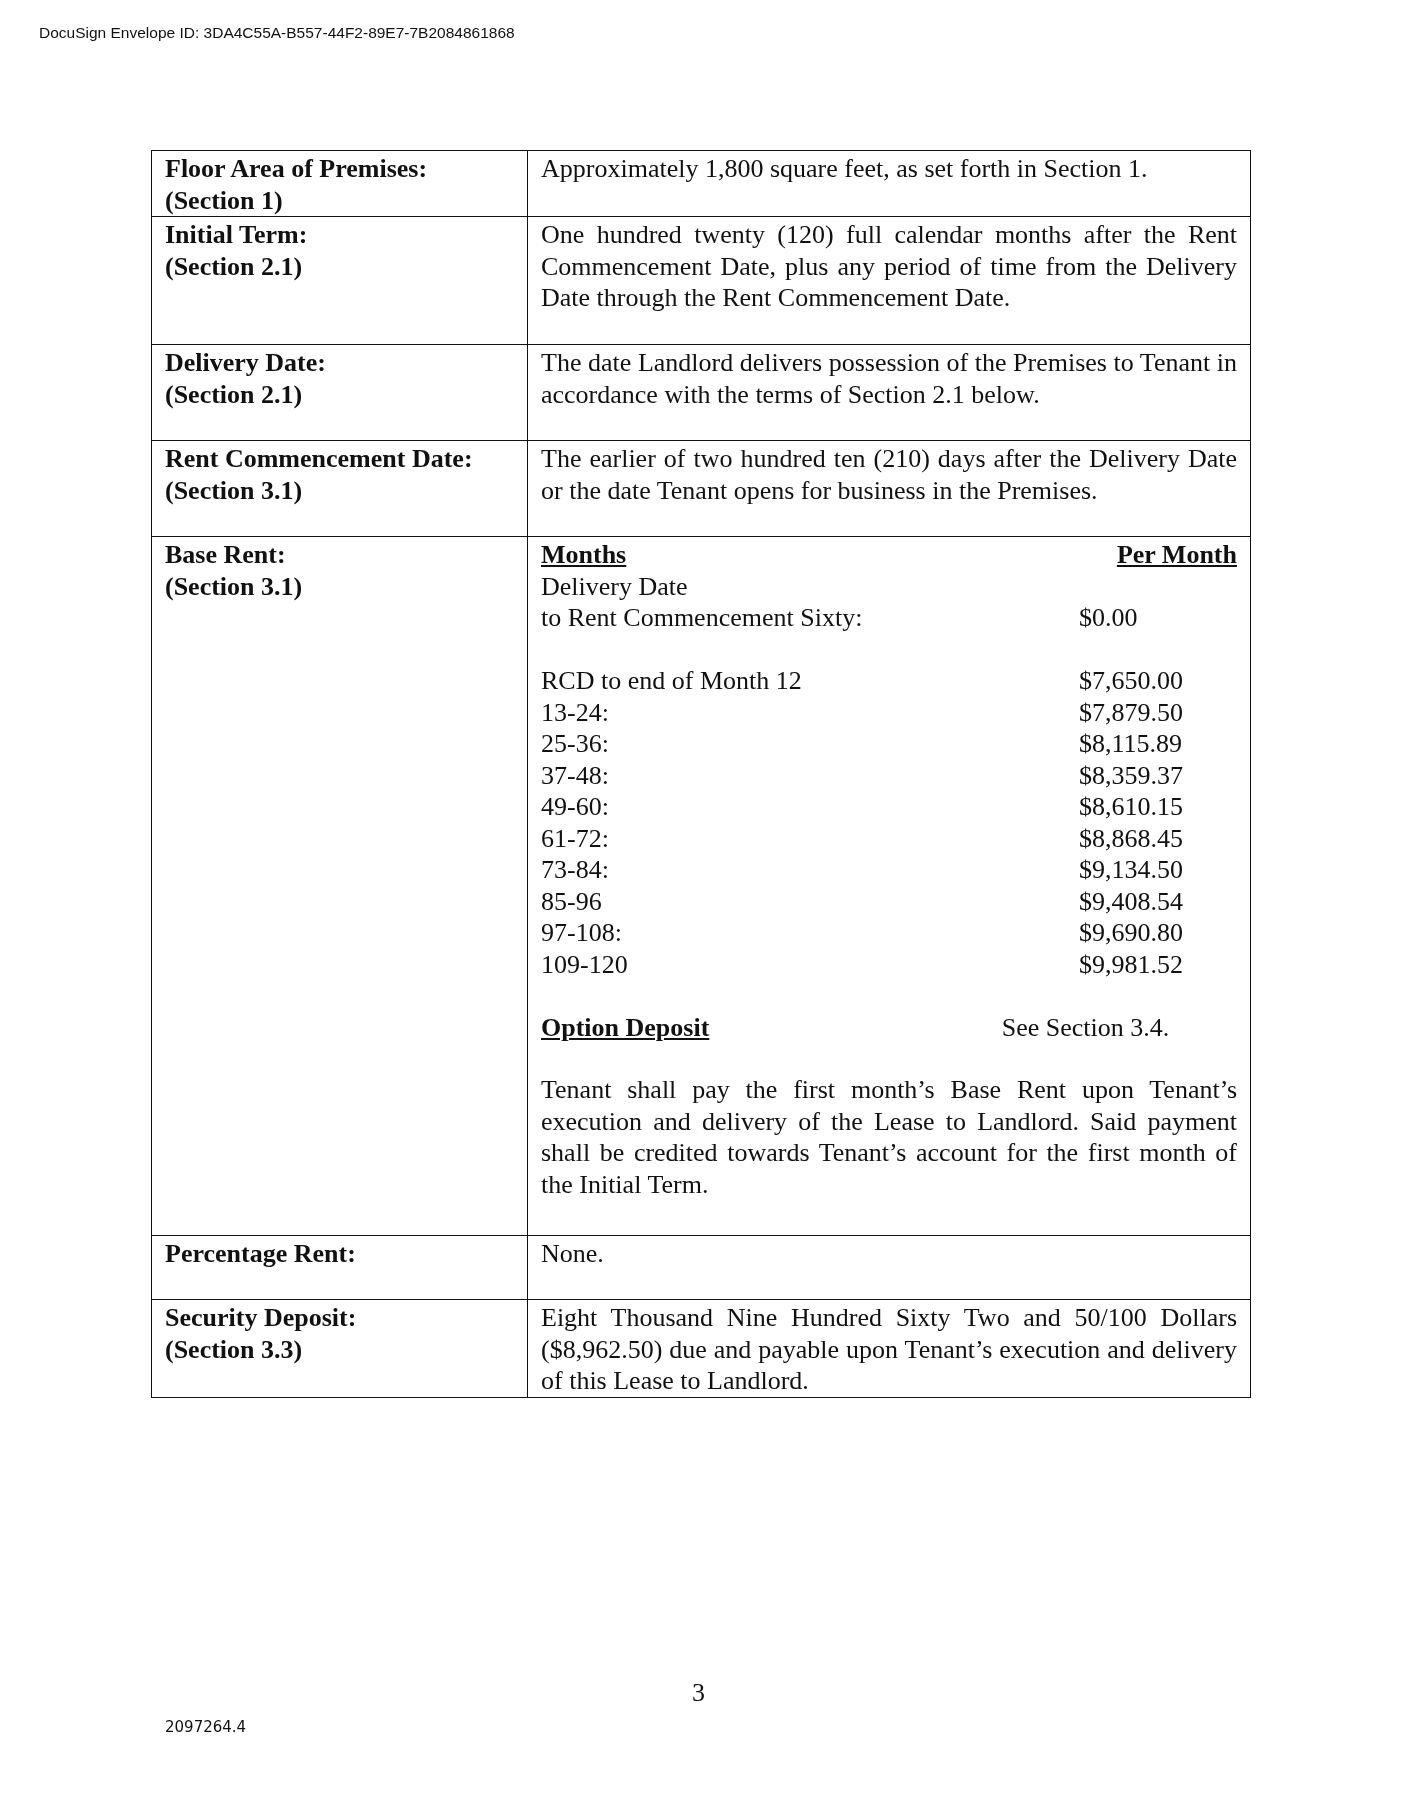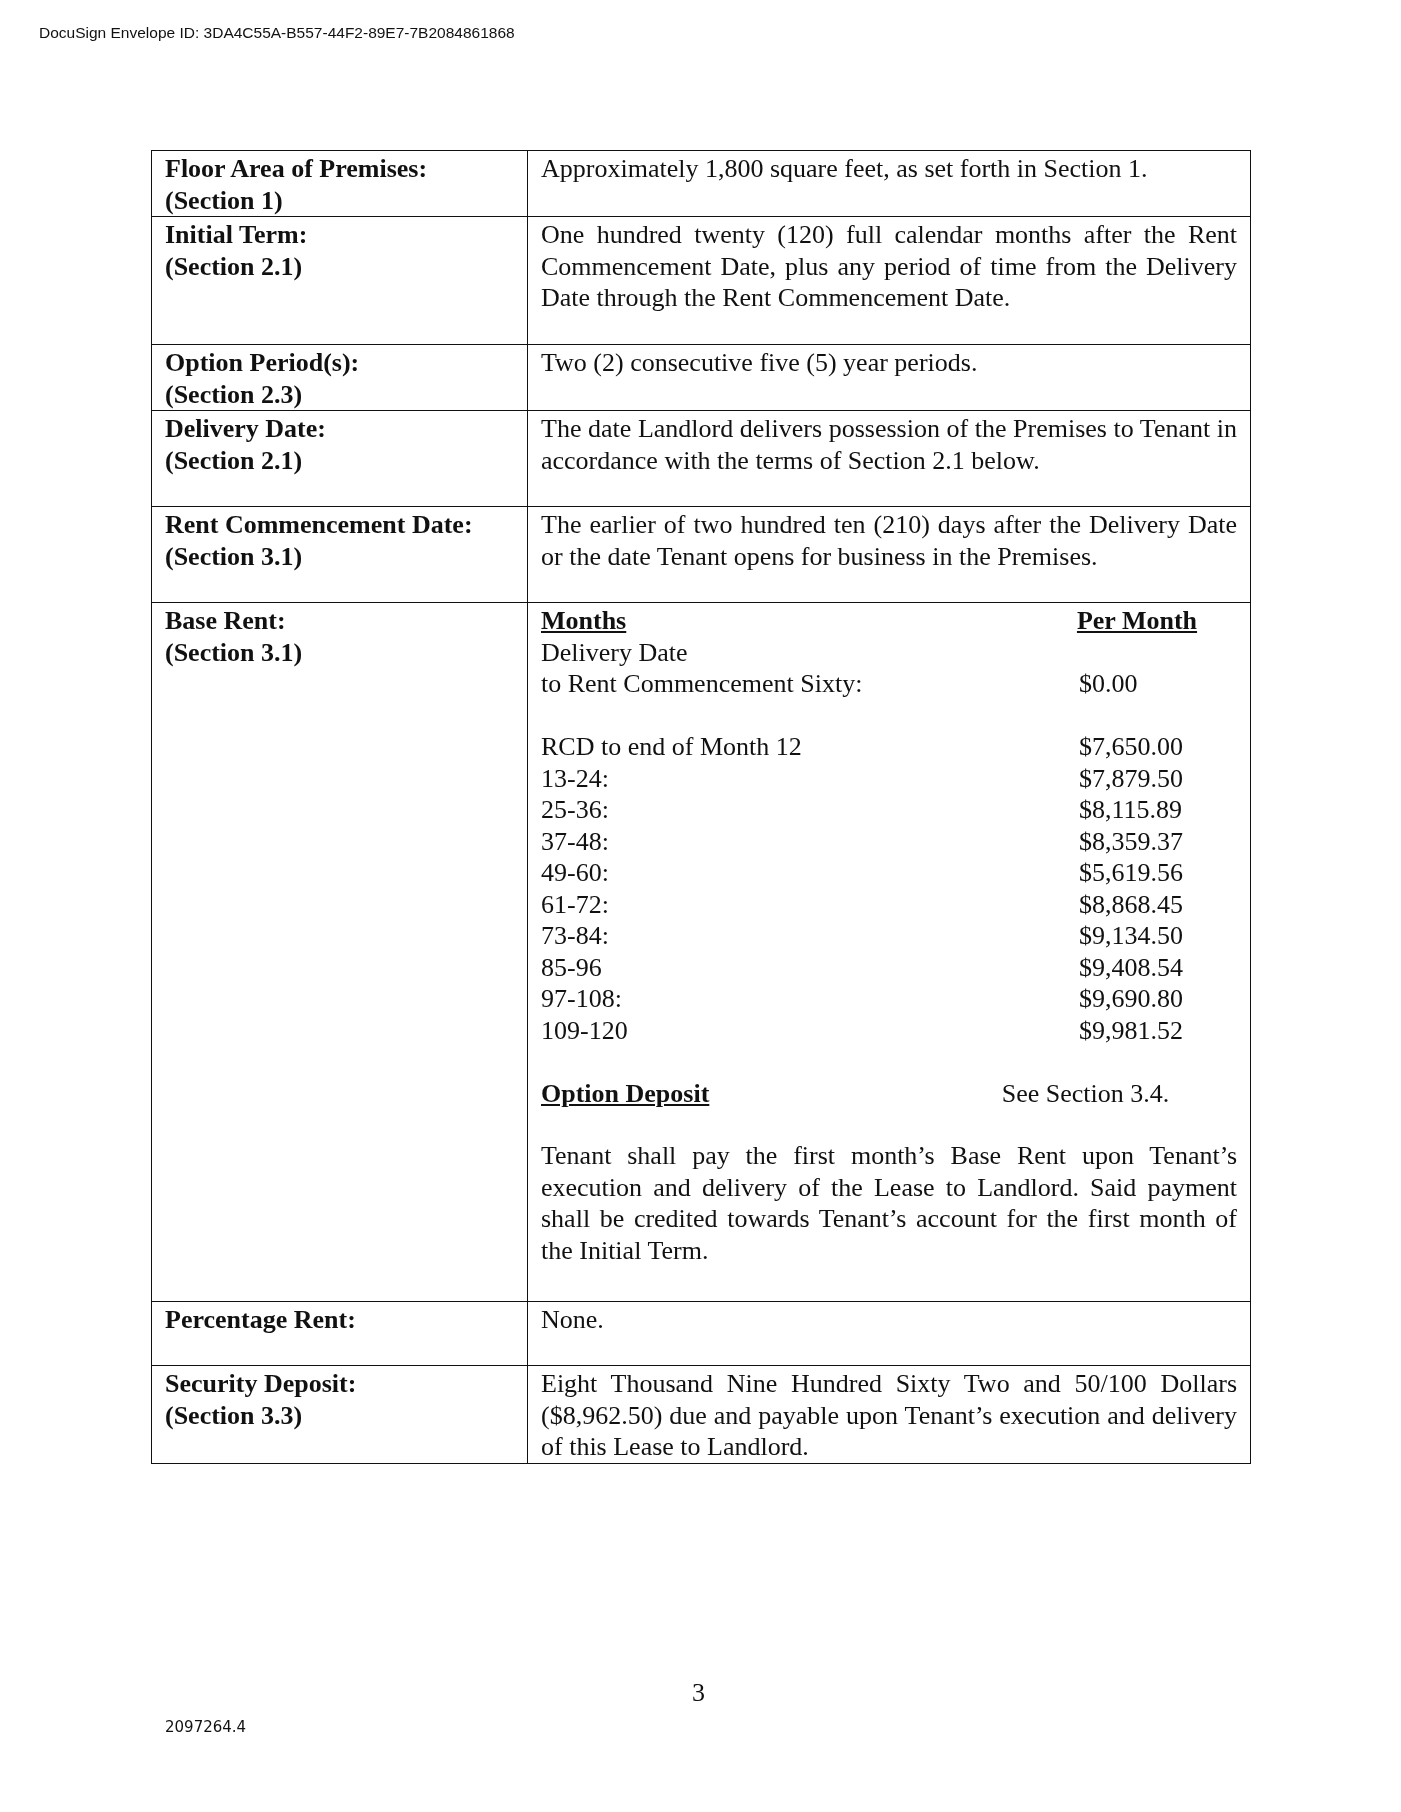--- a/index.html
+++ b/index.html
@@ -27,21 +27,21 @@
   }
   .lease-table td.label { width: 349px; font-weight: bold; }
   .lease-table td.value { text-align: justify; }
   .lbl-line { display: block; }
   .rent-head, .rent-row, .opt-row {
     display: flex; justify-content: space-between;
   }
   .rent-head .h, .opt-row .h { font-weight: bold; text-decoration: underline; }
   .col-left { width: 470px; }
   .col-right { width: 200px; text-align: left; }
-  .col-right.head { text-align: center; padding-left: 0; }
+  .col-right.head { text-align: right; padding-left: 0; }
   .rent-row .col-right { padding-left: 42px; width: 158px; }
   .gap { height: 31.5px; }
   .opt-row .col-right { width: 240px; padding-left: 0; }
   .para { text-align: justify; margin-top: 31px; margin-bottom: 31px; }
   .page-num {
     position: absolute; left: 692px; top: 1678px;
     font-size: 26px; font-family: "Liberation Serif", serif;
   }
   .doc-num {
     position: absolute; left: 165px; top: 1718px;
@@ -61,27 +61,20 @@
       <span class="lbl-line">(Section 1)</span>
     </td>
     <td class="value">Approximately 1,800 square feet, as set forth in Section 1.</td>
   </tr>
   <tr style="height:128px">
     <td class="label">
       <span class="lbl-line">Initial Term:</span>
       <span class="lbl-line">(Section 2.1)</span>
     </td>
     <td class="value">One hundred twenty (120) full calendar months after the Rent Commencement Date, plus any period of time from the Delivery Date through the Rent Commencement Date.</td>
-  </tr>
-  <tr style="height:64px">
-    <td class="label">
-      <span class="lbl-line">Option Period(s):</span>
-      <span class="lbl-line">(Section 2.3)</span>
-    </td>
-    <td class="value">Two (2) consecutive five (5) year periods.</td>
   </tr>
   <tr style="height:96px">
     <td class="label">
       <span class="lbl-line">Delivery Date:</span>
       <span class="lbl-line">(Section 2.1)</span>
     </td>
     <td class="value">The date Landlord delivers possession of the Premises to Tenant in accordance with the terms of Section 2.1 below.</td>
   </tr>
   <tr style="height:96px">
     <td class="label">
@@ -120,21 +113,21 @@
       <div class="rent-row">
         <span class="col-left">25-36:</span>
         <span class="col-right">$8,115.89</span>
       </div>
       <div class="rent-row">
         <span class="col-left">37-48:</span>
         <span class="col-right">$8,359.37</span>
       </div>
       <div class="rent-row">
         <span class="col-left">49-60:</span>
-        <span class="col-right">$5,619.56</span>
+        <span class="col-right">$8,610.15</span>
       </div>
       <div class="rent-row">
         <span class="col-left">61-72:</span>
         <span class="col-right">$8,868.45</span>
       </div>
       <div class="rent-row">
         <span class="col-left">73-84:</span>
         <span class="col-right">$9,134.50</span>
       </div>
       <div class="rent-row">

